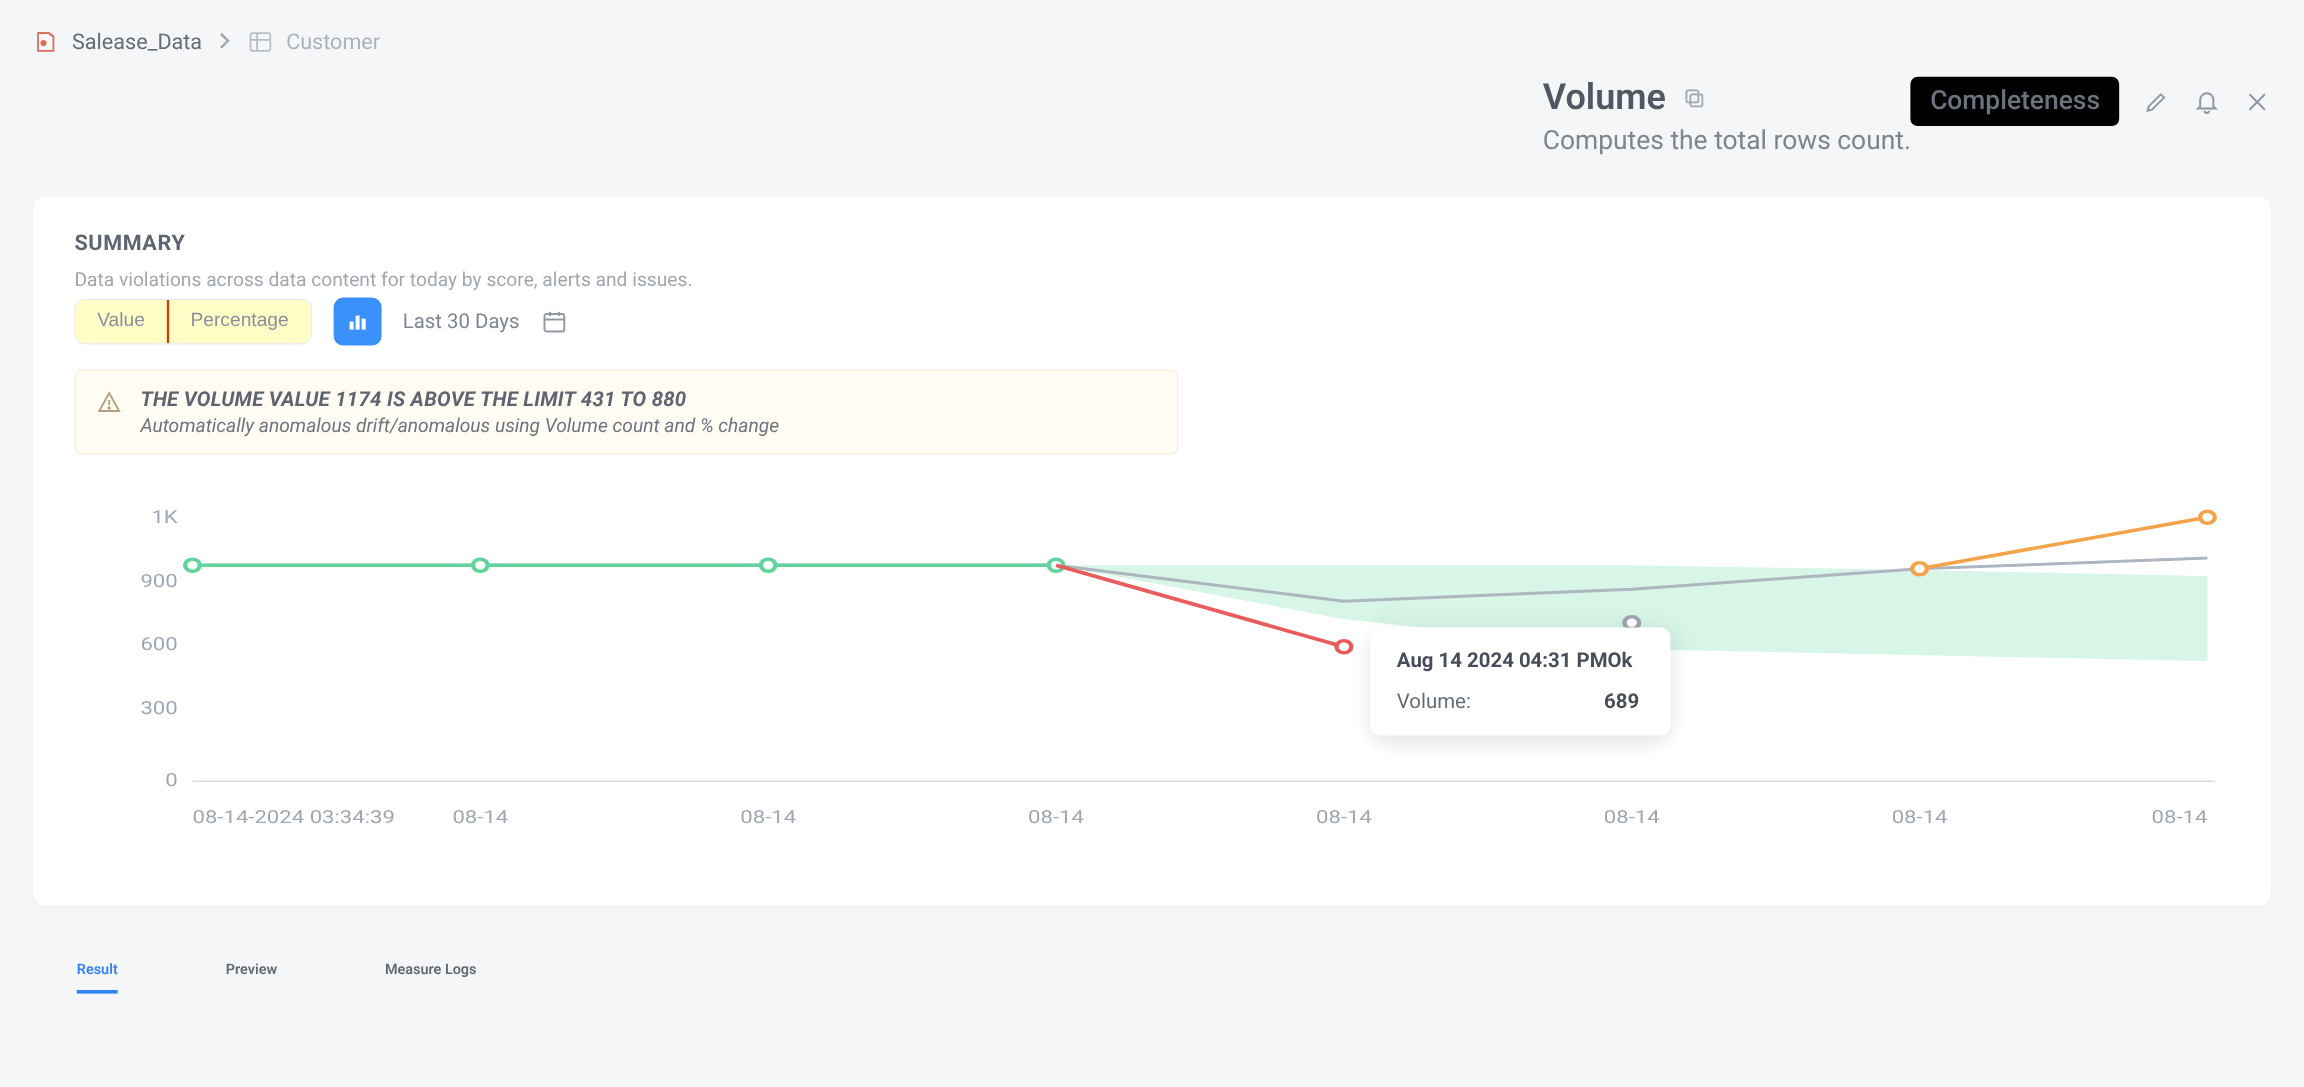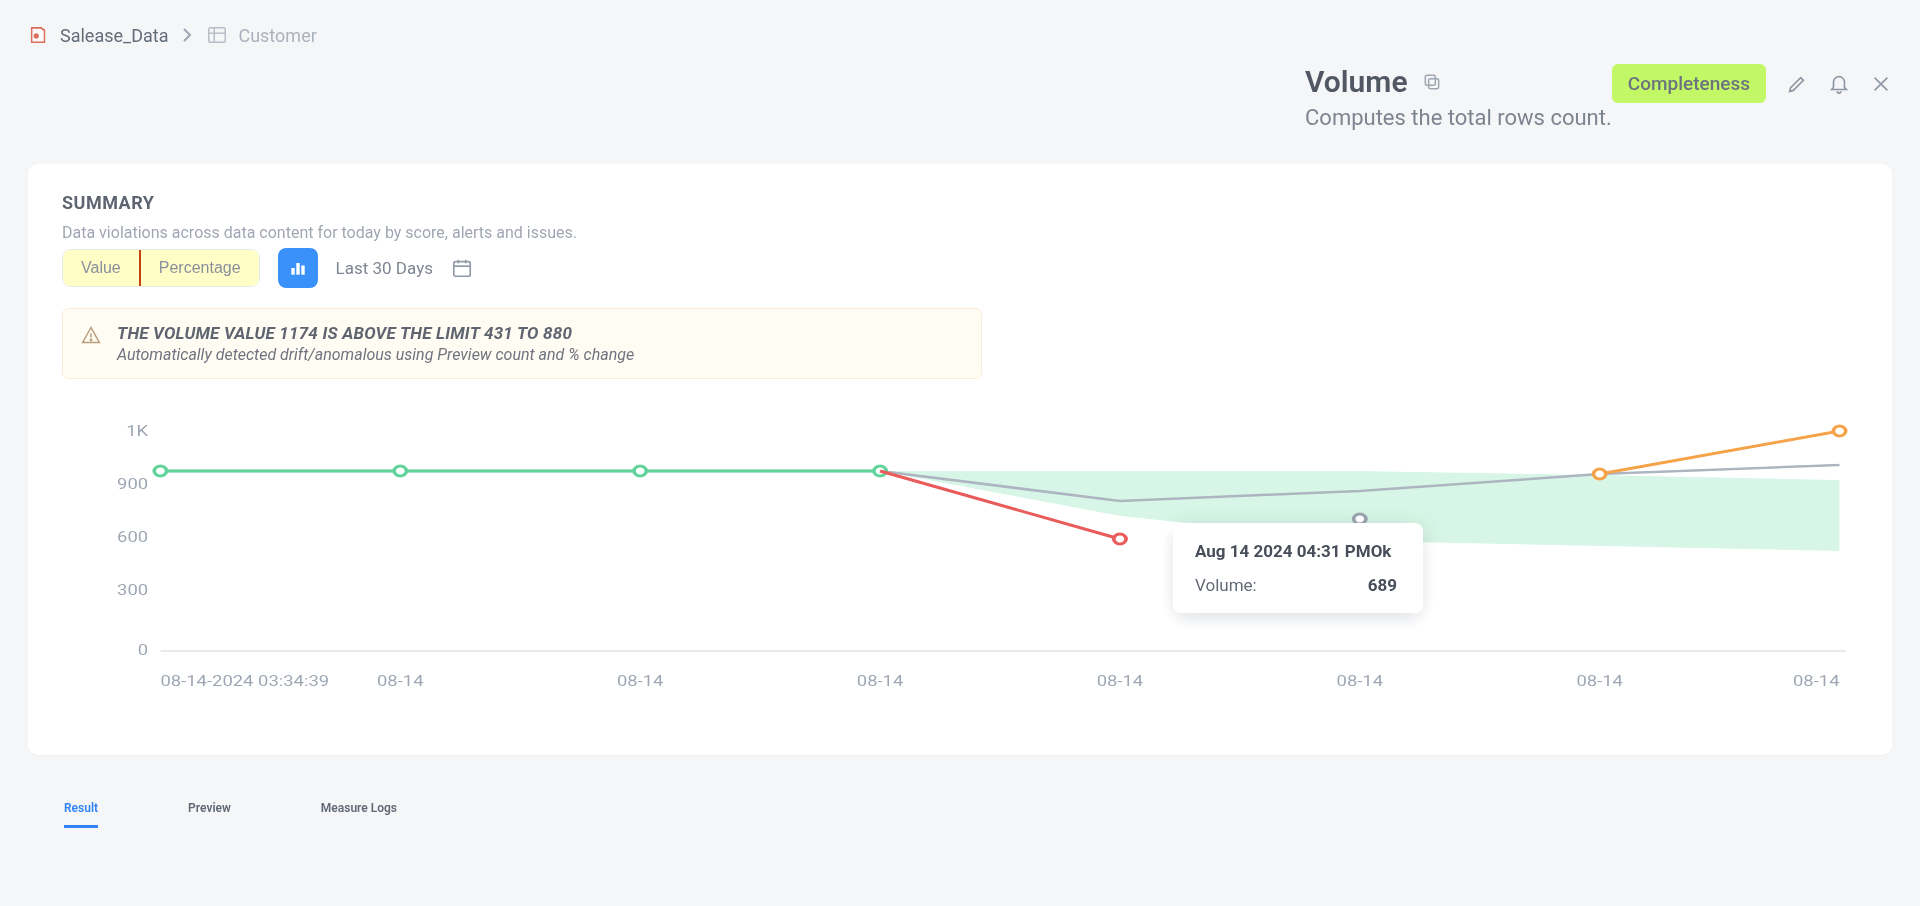--- a/index.html
+++ b/index.html
@@ -22,21 +22,21 @@
   .bc-icon.db svg { width: 22px; height: 22px; }
   .bc-icon.tbl svg { width: 22px; height: 22px; }
   
   .header-row { display: flex; align-items: flex-start; justify-content: flex-end; margin-top: 18px; }
   .title-wrap { display: flex; align-items: center; gap: 14px; }
   .page-title { font-size: 30px; font-weight: 600; color: #4f5662; }
   .copy-btn { color: #9aa3af; cursor: pointer; display: inline-flex; }
   .copy-btn svg { width: 20px; height: 20px; }
   .subtitle { margin-top: 6px; font-size: 22px; color: #7b828e; }
   .header-actions { display: flex; align-items: center; gap: 20px; }
-  .badge { background: #bef264; color: #6a717c; font-size: 19px; padding: 8px 16px; border-radius: 6px; font-weight: 500; }
+  .badge { background: #000000; color: #6a717c; font-size: 22px; padding: 8px 16px; border-radius: 6px; font-weight: 500; }
   .icon-btn { color: #8d95a2; cursor: pointer; display: inline-flex; }
   .icon-btn svg { width: 22px; height: 22px; stroke-width: 1.8; }
   
   .card { background: #fff; border-radius: 10px; margin-top: 34px; padding: 28px 34px 40px 34px; box-shadow: 0 1px 2px rgba(0,0,0,0.03); }
   .card-head { display: flex; justify-content: space-between; align-items: flex-start; flex-direction: column; }
   .summary-title { font-size: 18px; font-weight: 700; letter-spacing: 0.5px; color: #5c636f; }
   .summary-sub { margin-top: 10px; font-size: 16px; color: #9ba2ad; }
   .card-controls { display: flex; align-items: center; gap: 18px; margin-top: 6px; }
   .seg { display: inline-flex; border: 1px solid #e2e5ea; border-radius: 8px; overflow: hidden; }
   .seg button { background: #fef9c3; border: none; padding: 9px 18px; font-size: 16px; color: #858d99; cursor: pointer; }
@@ -53,21 +53,21 @@
   .alert-title { font-size: 17px; font-weight: 700; color: #5c636e; letter-spacing: 0.2px; }
   .alert-sub { font-size: 16px; color: #6b727d; margin-top: 2px; }
   
   .chart-zone { position: relative; margin-top: 32px; }
   .chart-svg { width: 100%; height: 300px; }
   .ytick text, .xtick text { fill: #9aa3af; font-size: 15px; }
   .xtick text { text-anchor: middle; }
   .ytick text { text-anchor: end; }
   .tooltip {
     position: absolute;
-    left: 1111px; top: 112px;
+    left: 1080px; top: 112px;
     background: #fff; border-radius: 8px;
     box-shadow: 0 6px 22px rgba(30,40,60,0.18);
     padding: 18px 26px 18px 22px;
     min-width: 250px;
   }
   .tooltip-date { font-size: 17px; font-weight: 700; color: #464c57; }
   .tooltip-row { display: flex; justify-content: space-between; margin-top: 14px; font-size: 17px; color: #5f6773; }
   .tooltip-val { font-weight: 700; color: #464c57; }
   
   .tabs { display: flex; gap: 90px; margin: 46px 0 0 36px; font-size: 12px; }
@@ -174,21 +174,21 @@
     <div class="alert">
       <span class="alert-icon">
         <svg viewBox="0 0 24 24" fill="none" stroke="currentColor" stroke-width="1.8">
             <path d="M12 3L2 21h20L12 3z"></path>
             <line x1="12" y1="10" x2="12" y2="15"></line>
             <circle cx="12" cy="18" r="0.8" fill="currentColor"></circle>
           </svg>
       </span>
       <div>
         <div class="alert-title">THE VOLUME VALUE 1174 IS ABOVE THE LIMIT 431 TO 880</div>
-        <div class="alert-sub">Automatically detected drift/anomalous using Preview count and % change</div>
+        <div class="alert-sub">Automatically anomalous drift/anomalous using Volume count and % change</div>
       </div>
     </div>
 
     <div class="chart-zone">
       <svg class="chart-svg" viewBox="0 0 1460 300" preserveAspectRatio="none">
 
         <g class="ytick">
             <text x="70" y="25">1K</text>
           </g>
         <g class="ytick">

